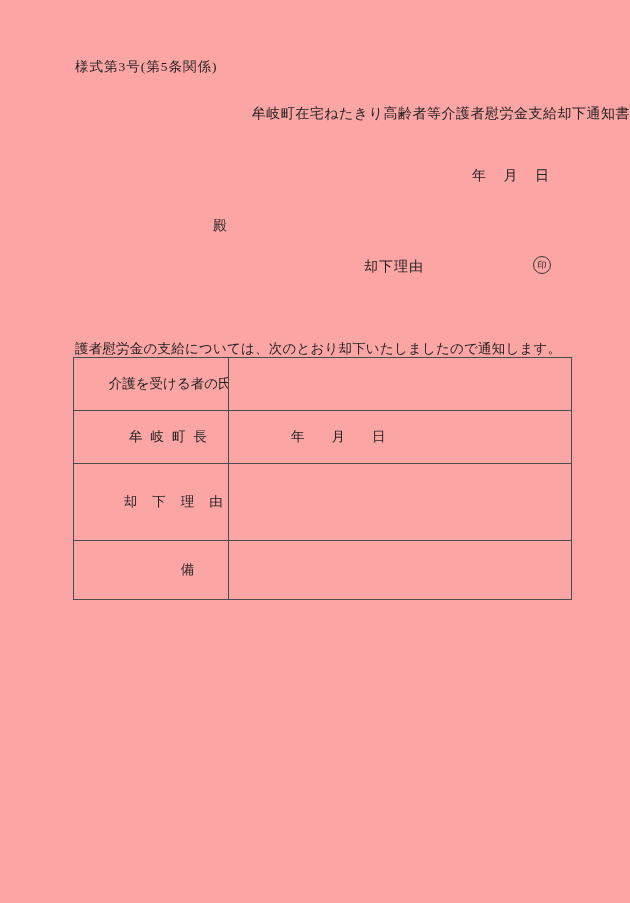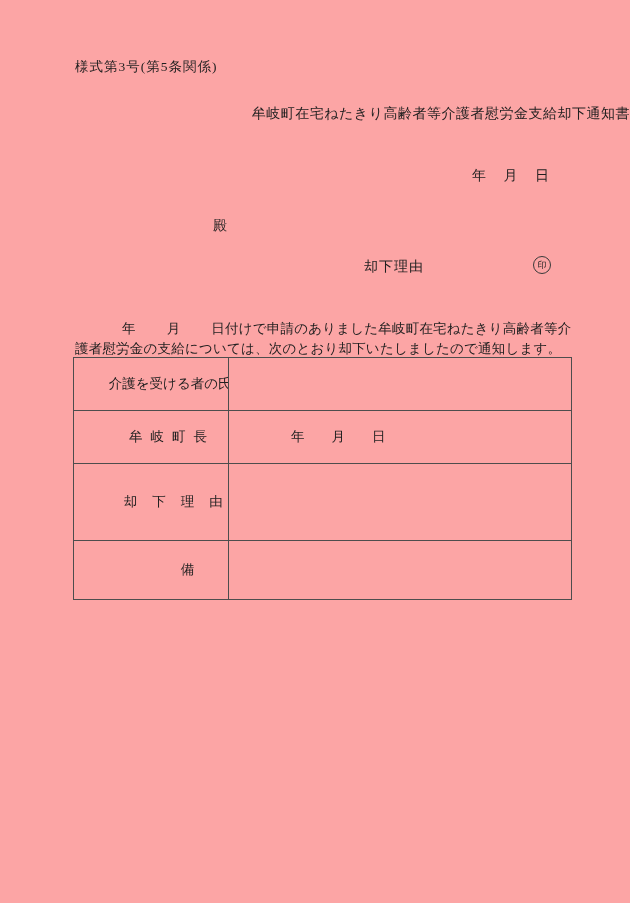--- a/index.html
+++ b/index.html
@@ -62,21 +62,20 @@
   <div class="abs date-top">年　 月　 日</div>
 
   <div class="abs addressee">殿</div>
 
   <div class="abs sender">却下理由</div>
 
   <div class="seal">
     <span>印</span>
   </div>
 
-  <div class="abs body1">年　　 月　　 日付けで申請のありました牟岐町在宅ねたきり高齢者等介</div>
 
   <div class="abs body2">護者慰労金の支給については、次のとおり却下いたしましたので通知します。</div>
 
   <table class="notice">
     <tbody>
       <tr class="r1">
         <td class="lbl">
           <span class="sp0">介護を受ける者の氏名</span>
         </td>
         <td class="val"></td>

